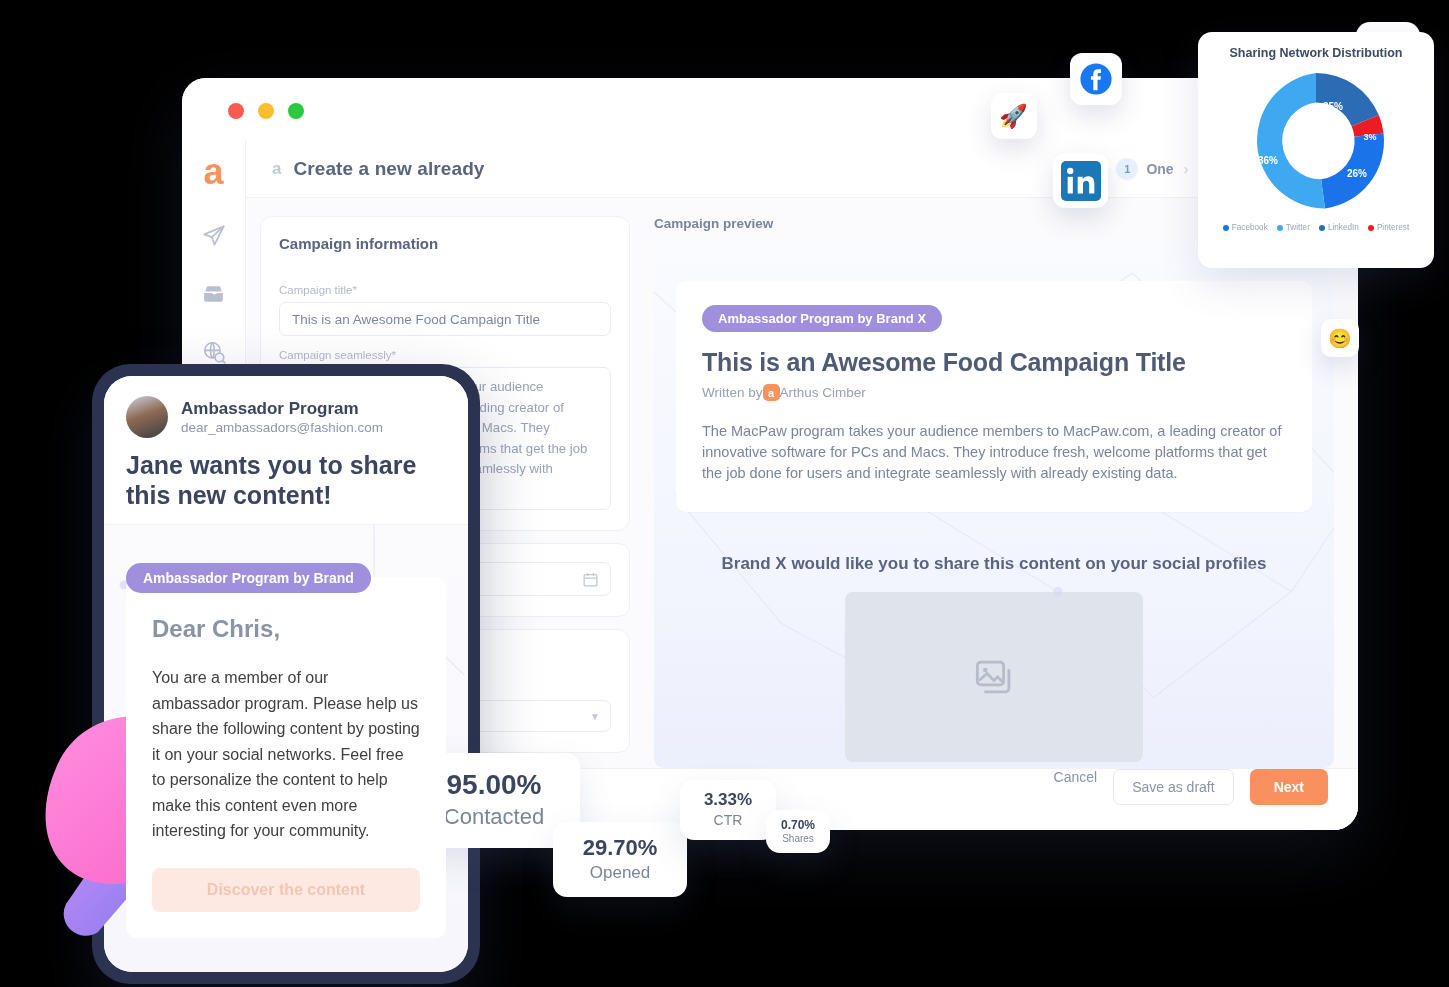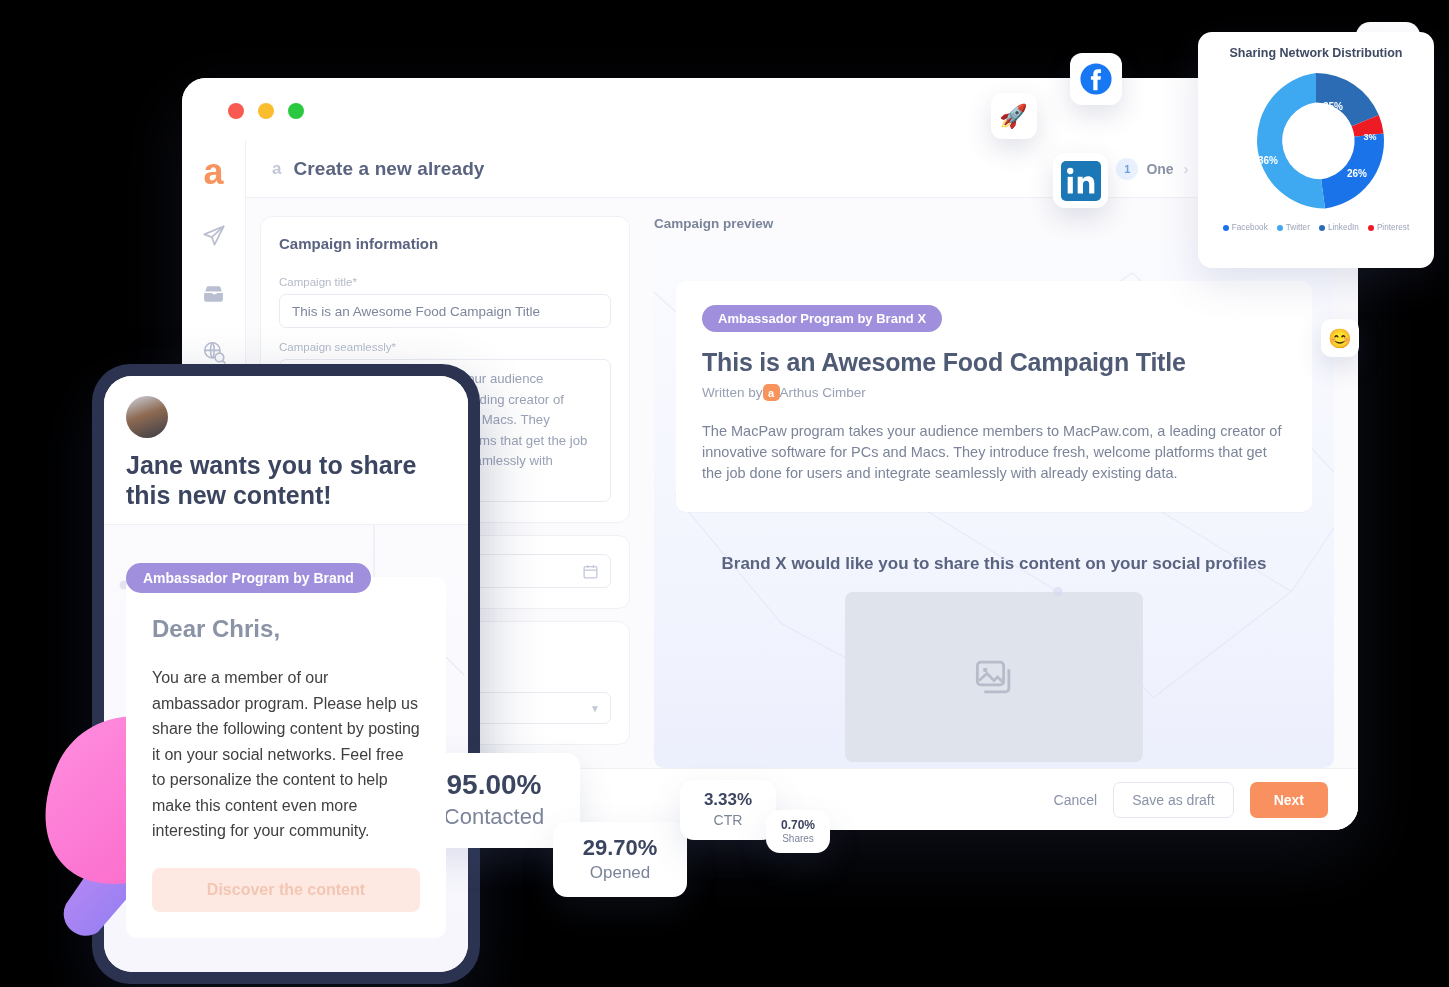--- a/index.html
+++ b/index.html
@@ -57,21 +57,21 @@
   .step .lbl { font-size:14px; color:#8a93a8; font-weight:600;}
   .step.active .lbl { color:#3d8bf2; }
   .step-sep { color:#c9cfdd; font-size:14px; }
 
   .content { flex:1; display:flex; gap:0; min-height:0; }
   .form-pane { width:398px; flex:0 0 398px; padding:18px 14px 0 14px; }
   .card {
     background:#fff; border:1px solid #eef0f5; border-radius:12px;
     padding:18px 18px 20px; margin-bottom:12px;
   }
-  .card h3 { font-size:15px; color:#5a6480; font-weight:700; margin-bottom:24px; }
+  .card h3 { font-size:15px; color:#5a6480; font-weight:700; margin-bottom:32px; }
   .flabel { font-size:11.5px; color:#b4bac9; margin-bottom:6px; }
   .finput {
     border:1px solid #e9ebf2; border-radius:7px; height:34px;
     display:flex; align-items:center; padding:0 12px;
     font-size:13.5px; color:#7d869c; background:#fff; margin-bottom:13px;
     position:relative;
   }
   .ftext {
     border:1px solid #e9ebf2; border-radius:7px; min-height:132px;
     padding:9px 12px; font-size:13.2px; line-height:20.5px; color:#9aa2b6; background:#fff;
@@ -115,21 +115,21 @@
   .share-head {
     text-align:center; font-size:17px; font-weight:700; color:#5a6480;
     margin:42px 0 18px;
   }
   .img-ph {
     width:298px; height:170px; margin:0 auto; background:#dfe3ec; border-radius:8px;
     display:flex; align-items:center; justify-content:center; color:#b6bcca;
   }
   .win-footer {
     height:62px; background:#fff; border-top:1px solid #f0f1f5;
-    display:flex; align-items:center; justify-content:flex-end; gap:16px; padding:0 30px;
+    display:flex; align-items:flex-start; justify-content:flex-end; gap:16px; padding:0 30px;
   }
   .btn-link { font-size:14px; color:#8a93a8; }
   .btn-ghost {
     font-size:14px; color:#8a93a8; border:1px solid #e4e7ef; border-radius:7px;
     padding:9px 18px; background:#fff;
   }
   .btn-primary {
     font-size:14px; color:#fff; background:#f8915f; border-radius:7px;
     padding:10px 24px; font-weight:600;
   }
@@ -437,20 +437,24 @@
         </span>
     </div>
   </div>
 
   <div class="phone">
     <div class="phone-screen">
 
       <div class="ph-head">
         <div class="ph-sender">
           <div class="ph-avatar"></div>
+          <div>
+            <div class="ph-name">Ambassador Program</div>
+            <div class="ph-mail">dear_ambassadors@fashion.com</div>
+          </div>
         </div>
         <div class="ph-h1">Jane wants you to share this new content!</div>
       </div>
 
       <div class="ph-body">
         <svg style="position:absolute;inset:0;opacity:.5" viewBox="0 0 364 420" preserveAspectRatio="none">
           <g stroke="#d9d7ef" stroke-width="1.2" fill="none">
             <path d="M20 60 L150 130 L60 250 M150 130 L270 60 L360 150 M270 60 L270 -20 M60 250 L190 330"></path>
           </g>
           <circle cx="20" cy="60" r="4.5" fill="#cfcde9"></circle>

